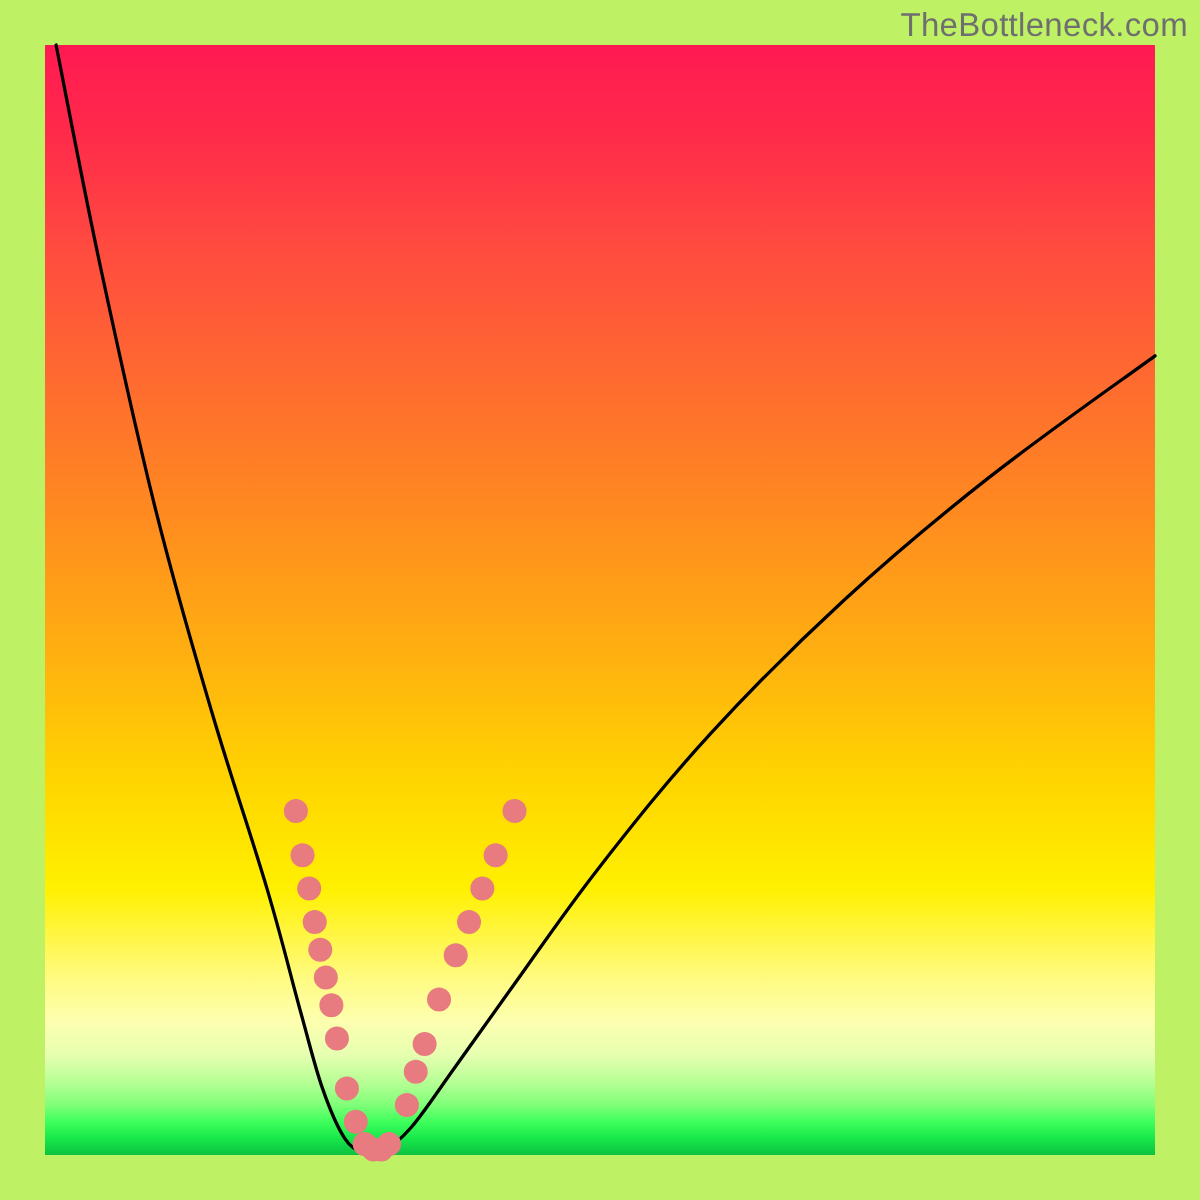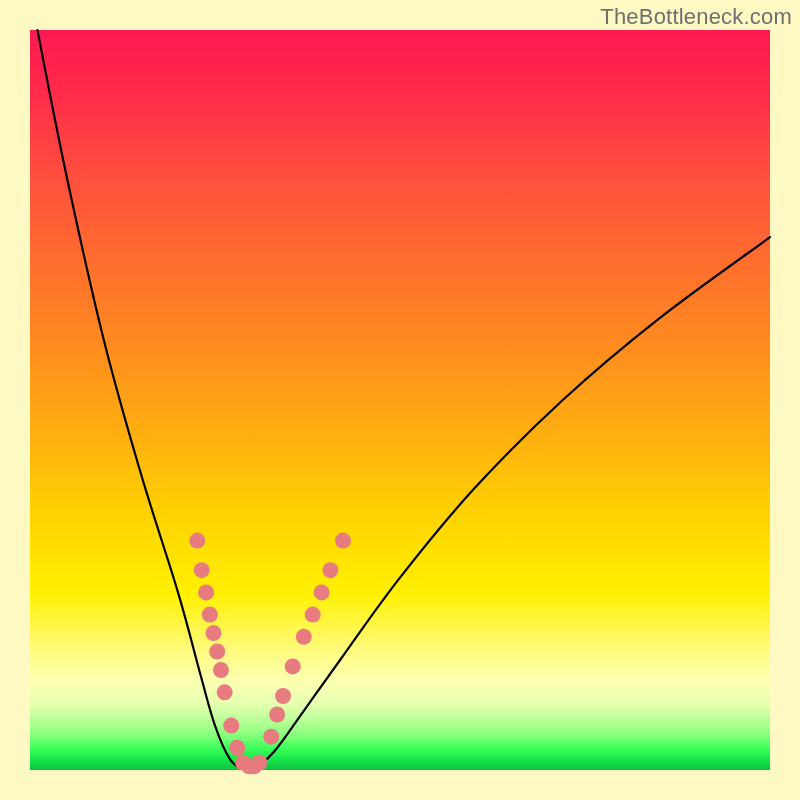--- a/index.html
+++ b/index.html
@@ -10,21 +10,21 @@
     background: #000;
     overflow: hidden;
     font-family: Arial, Helvetica, sans-serif;
   }
   .frame {
     position: absolute;
     left: 0;
     top: 0;
     width: 800px;
     height: 800px;
-    background: #fef9c3;
+    background: #bef264;
   }
   .plot {
     position: absolute;
     left: 30px;
     top: 30px;
     width: 740px;
     height: 740px;
     
     background: linear-gradient(
       to bottom,

